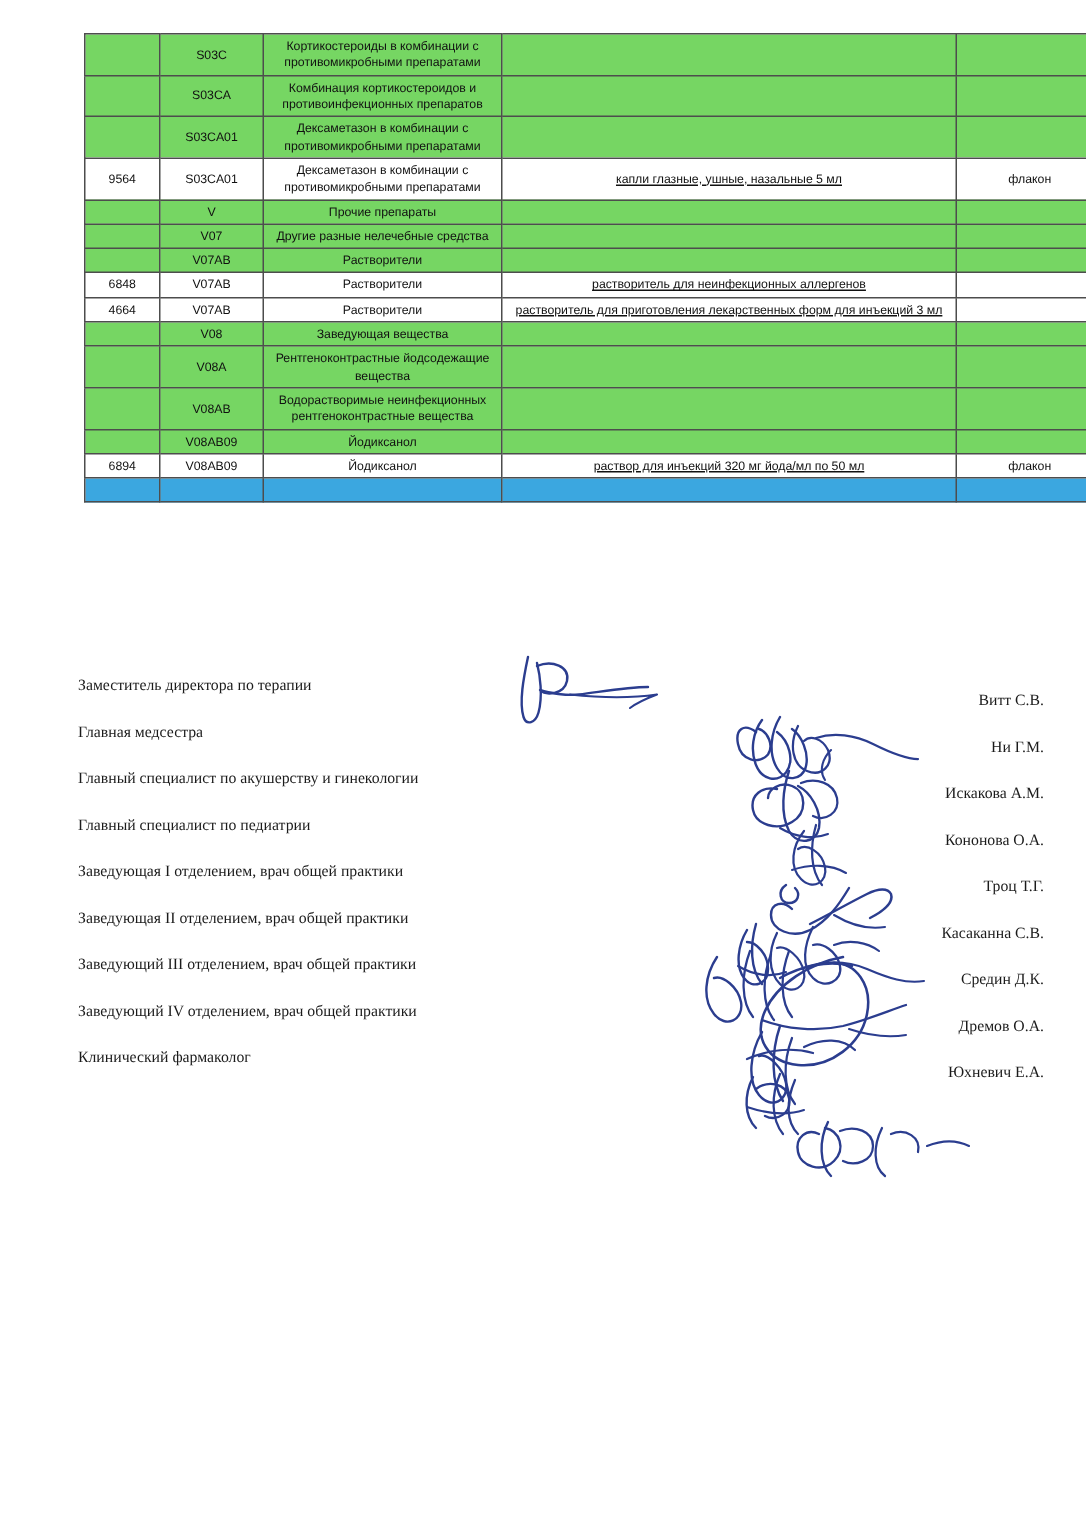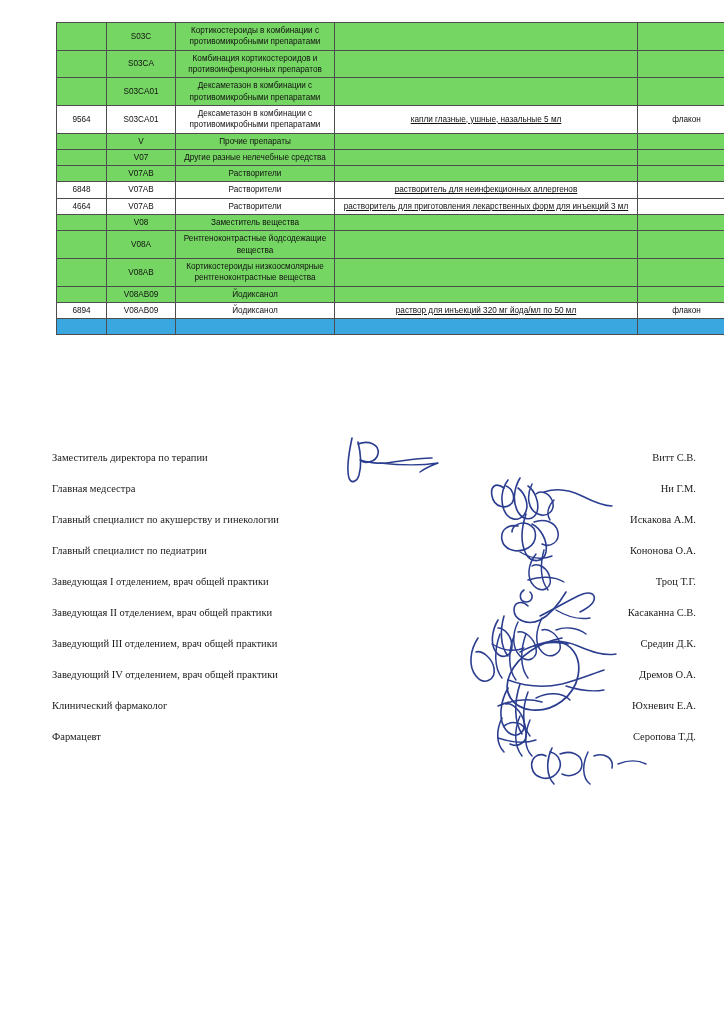--- a/index.html
+++ b/index.html
@@ -65,21 +65,21 @@
     left: 52px;
     top: 6px;
     font-family: "Liberation Serif", serif;
     font-size: 10.5px;
     color: #1b1b1b;
     white-space: nowrap;
   }
   .sig-name {
     position: absolute;
     right: 28px;
-    top: 6px;
+    top: 16px;
     font-family: "Liberation Serif", serif;
     font-size: 10.5px;
     color: #1b1b1b;
     white-space: nowrap;
     text-align: left;
   }
 
   
   #ink-layer {
     position: absolute;
@@ -164,35 +164,35 @@
         <tr class="row-white">
           <td class="c-code">4664</td>
           <td class="c-atc">V07AB</td>
           <td class="c-name">Растворители</td>
           <td class="c-form">растворитель для приготовления лекарственных форм для инъекций 3 мл</td>
           <td class="c-unit"></td>
         </tr>
         <tr class="row-green">
           <td class="c-code"></td>
           <td class="c-atc">V08</td>
-          <td class="c-name">Заместитель вещества</td>
+          <td class="c-name">Заведующая вещества</td>
           <td class="c-form"></td>
           <td class="c-unit"></td>
         </tr>
         <tr class="row-green">
           <td class="c-code"></td>
           <td class="c-atc">V08A</td>
           <td class="c-name">Рентгеноконтрастные йодсодежащие вещества</td>
           <td class="c-form"></td>
           <td class="c-unit"></td>
         </tr>
         <tr class="row-green">
           <td class="c-code"></td>
           <td class="c-atc">V08AB</td>
-          <td class="c-name">Кортикостероиды низкоосмолярные рентгеноконтрастные вещества</td>
+          <td class="c-name">Водорастворимые неинфекционных рентгеноконтрастные вещества</td>
           <td class="c-form"></td>
           <td class="c-unit"></td>
         </tr>
         <tr class="row-green">
           <td class="c-code"></td>
           <td class="c-atc">V08AB09</td>
           <td class="c-name">Йодиксанол</td>
           <td class="c-form"></td>
           <td class="c-unit"></td>
         </tr>
@@ -244,24 +244,20 @@
       <div class="sig-name">Средин Д.К.</div>
     </div>
     <div class="sig-row">
       <div class="sig-title">Заведующий  IV отделением, врач общей практики</div>
       <div class="sig-name">Дремов О.А.</div>
     </div>
     <div class="sig-row">
       <div class="sig-title">Клинический фармаколог</div>
       <div class="sig-name">Юхневич Е.А.</div>
     </div>
-    <div class="sig-row">
-      <div class="sig-title">Фармацевт</div>
-      <div class="sig-name">Серопова Т.Д.</div>
-    </div>
   </div>
 
 <div id="ink-layer">
   <svg width="724" height="360" viewBox="0 0 724 360" xmlns="http://www.w3.org/2000/svg" aria-hidden="true">
 
     <g>
       <path class="ink" stroke-width="1.6" d="M352 8 C349 22, 346 38, 349 48 C351 54, 357 52, 359 45 C362 34, 360 20, 358 12"></path>
       <path class="ink" stroke-width="1.6" d="M358 14 C368 10, 380 14, 378 24 C376 33, 364 34, 360 30 C366 32, 378 34, 386 33 C402 31, 418 28, 432 28"></path>
       <path class="ink" stroke-width="1.4" d="M380 33 C398 35, 418 36, 438 33 C430 36, 424 39, 420 42"></path>
     </g>

